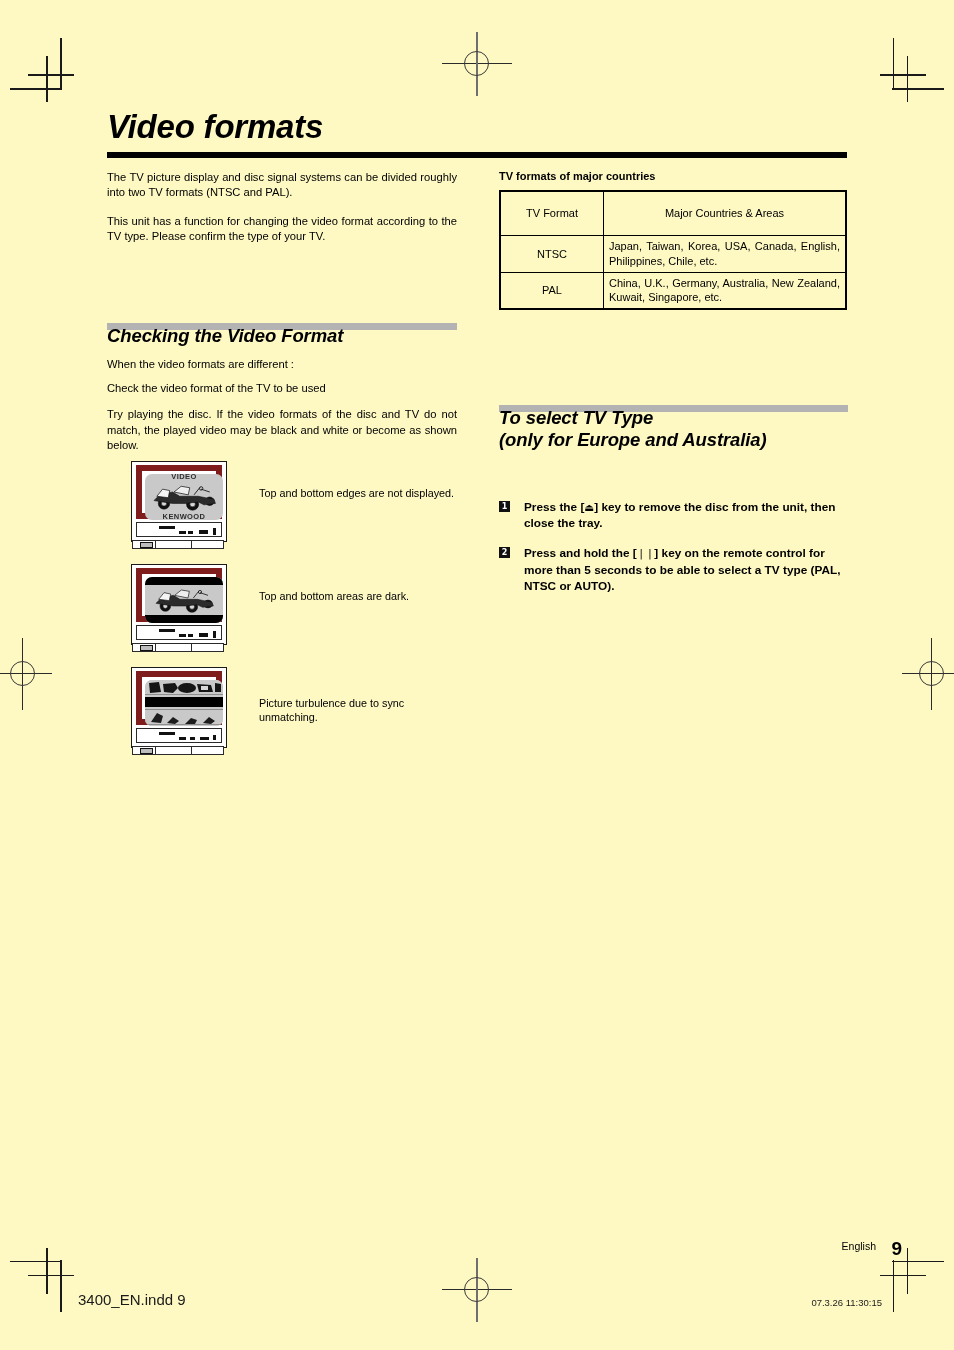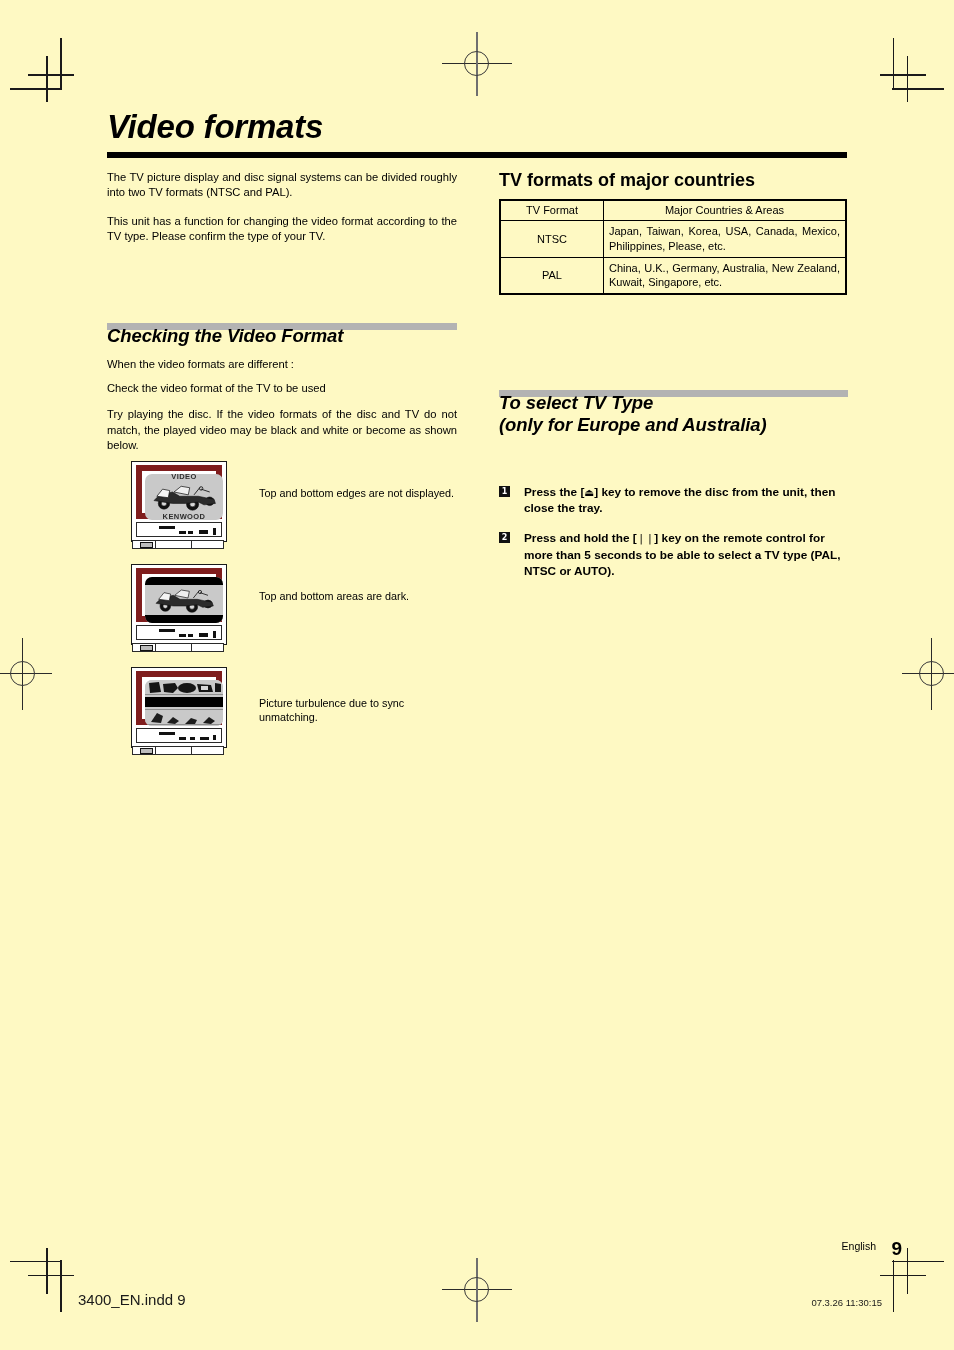--- a/index.html
+++ b/index.html
@@ -62,21 +62,21 @@
     font-size: 11.2px;
     line-height: 1.35;
     text-align: justify;
     color: #000;
   }
   p.body.last { margin-bottom: 0; }
   p.body.tight { margin-bottom: 11px; }
 
   
   .sub-head {
-    font-size: 18px;
+    font-size: 11px;
     font-weight: bold;
     margin: 0 0 8px 0;
     color: #000;
   }
 
   
   table.tv-table {
     border-collapse: collapse;
     width: 348px;
     border: 2.5px solid #000;
@@ -93,21 +93,21 @@
     width: 92px;
     text-align: center;
     line-height: 1.3;
   }
   table.tv-table td.areas {
     text-align: justify;
     line-height: 1.35;
   }
   table.tv-table td.head {
     text-align: center;
-    padding: 2px 5px;
+    padding: 14px 5px;
   }
 
   
   .section {
     position: relative;
     margin-bottom: 10px;
   }
   .sec-bar {
     position: absolute;
     left: 0;
@@ -490,21 +490,21 @@
     <div class="sub-head">TV formats of major countries</div>
 
     <table class="tv-table">
       <tbody>
         <tr>
           <td class="fmt head">TV Format</td>
           <td class="areas head">Major Countries &amp; Areas</td>
         </tr>
         <tr>
           <td class="fmt">NTSC</td>
-          <td class="areas">Japan, Taiwan, Korea, USA, Canada, Mexico, Philippines, Please, etc.</td>
+          <td class="areas">Japan, Taiwan, Korea, USA, Canada, English, Philippines, Chile, etc.</td>
         </tr>
         <tr>
           <td class="fmt">PAL</td>
           <td class="areas">China, U.K., Germany, Australia, New Zealand, Kuwait, Singapore, etc.</td>
         </tr>
       </tbody>
     </table>
 
     <div class="section" style="margin-top:95px;">
       <div class="sec-bar" style="width:349px;"></div>

